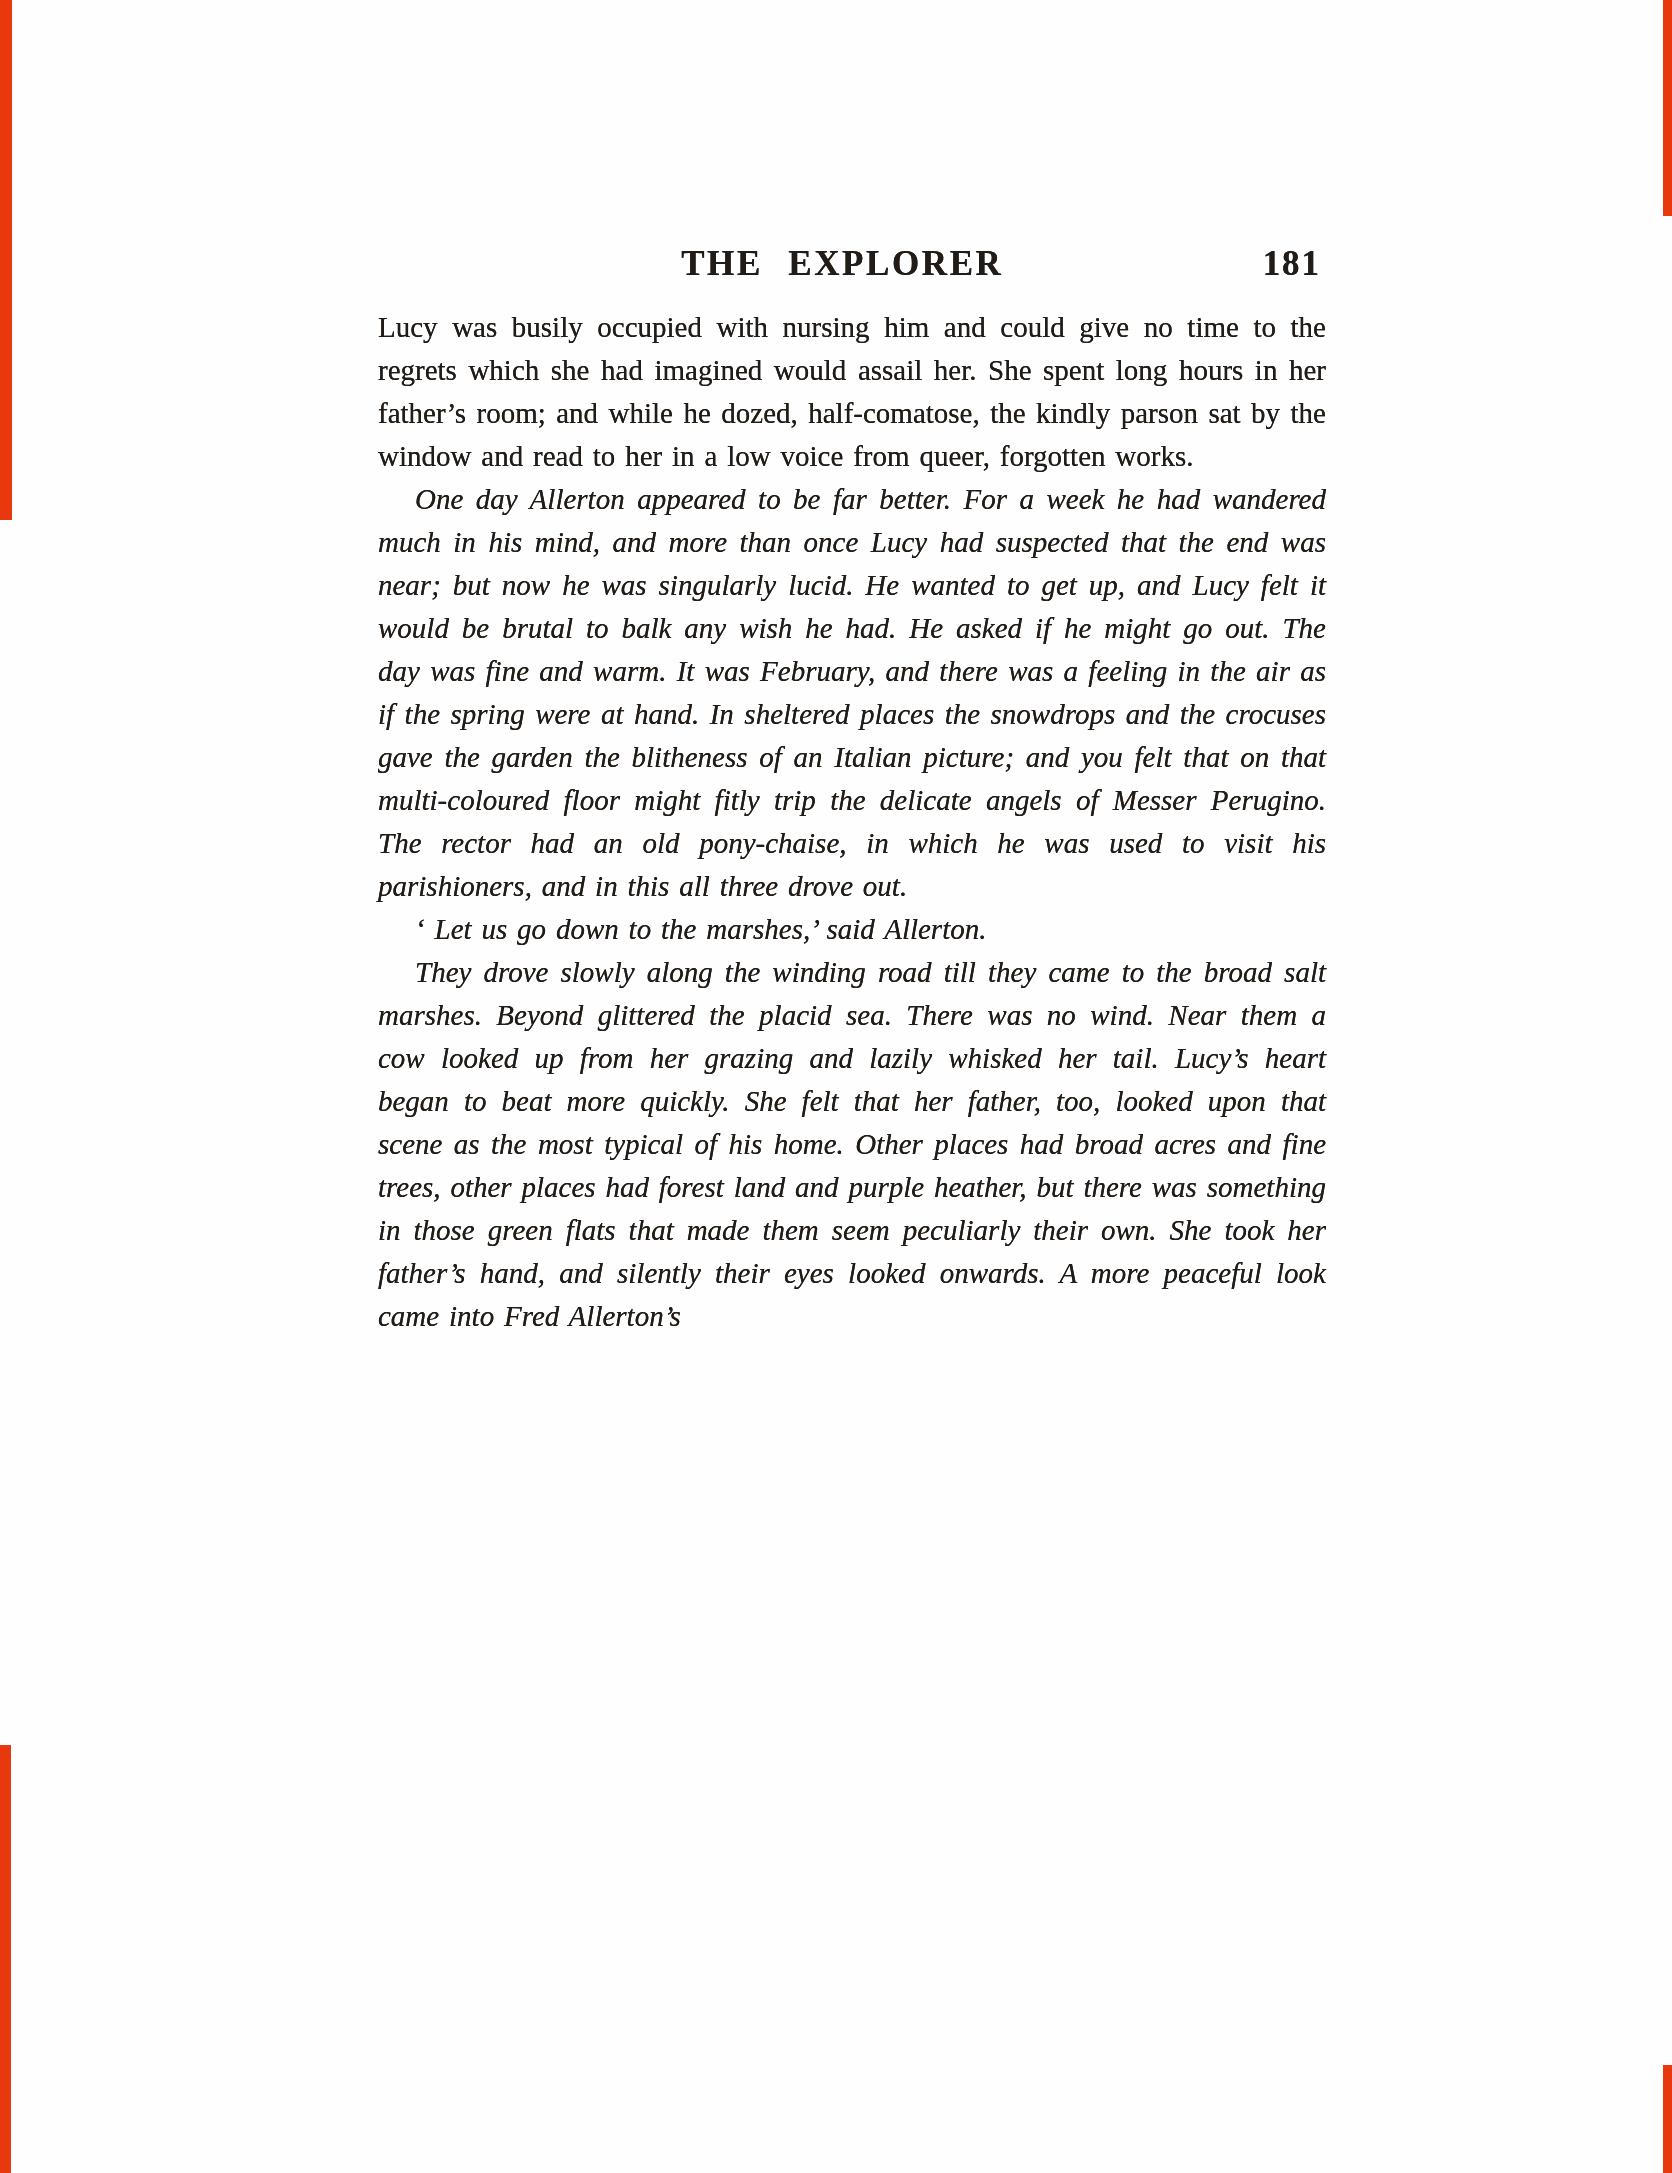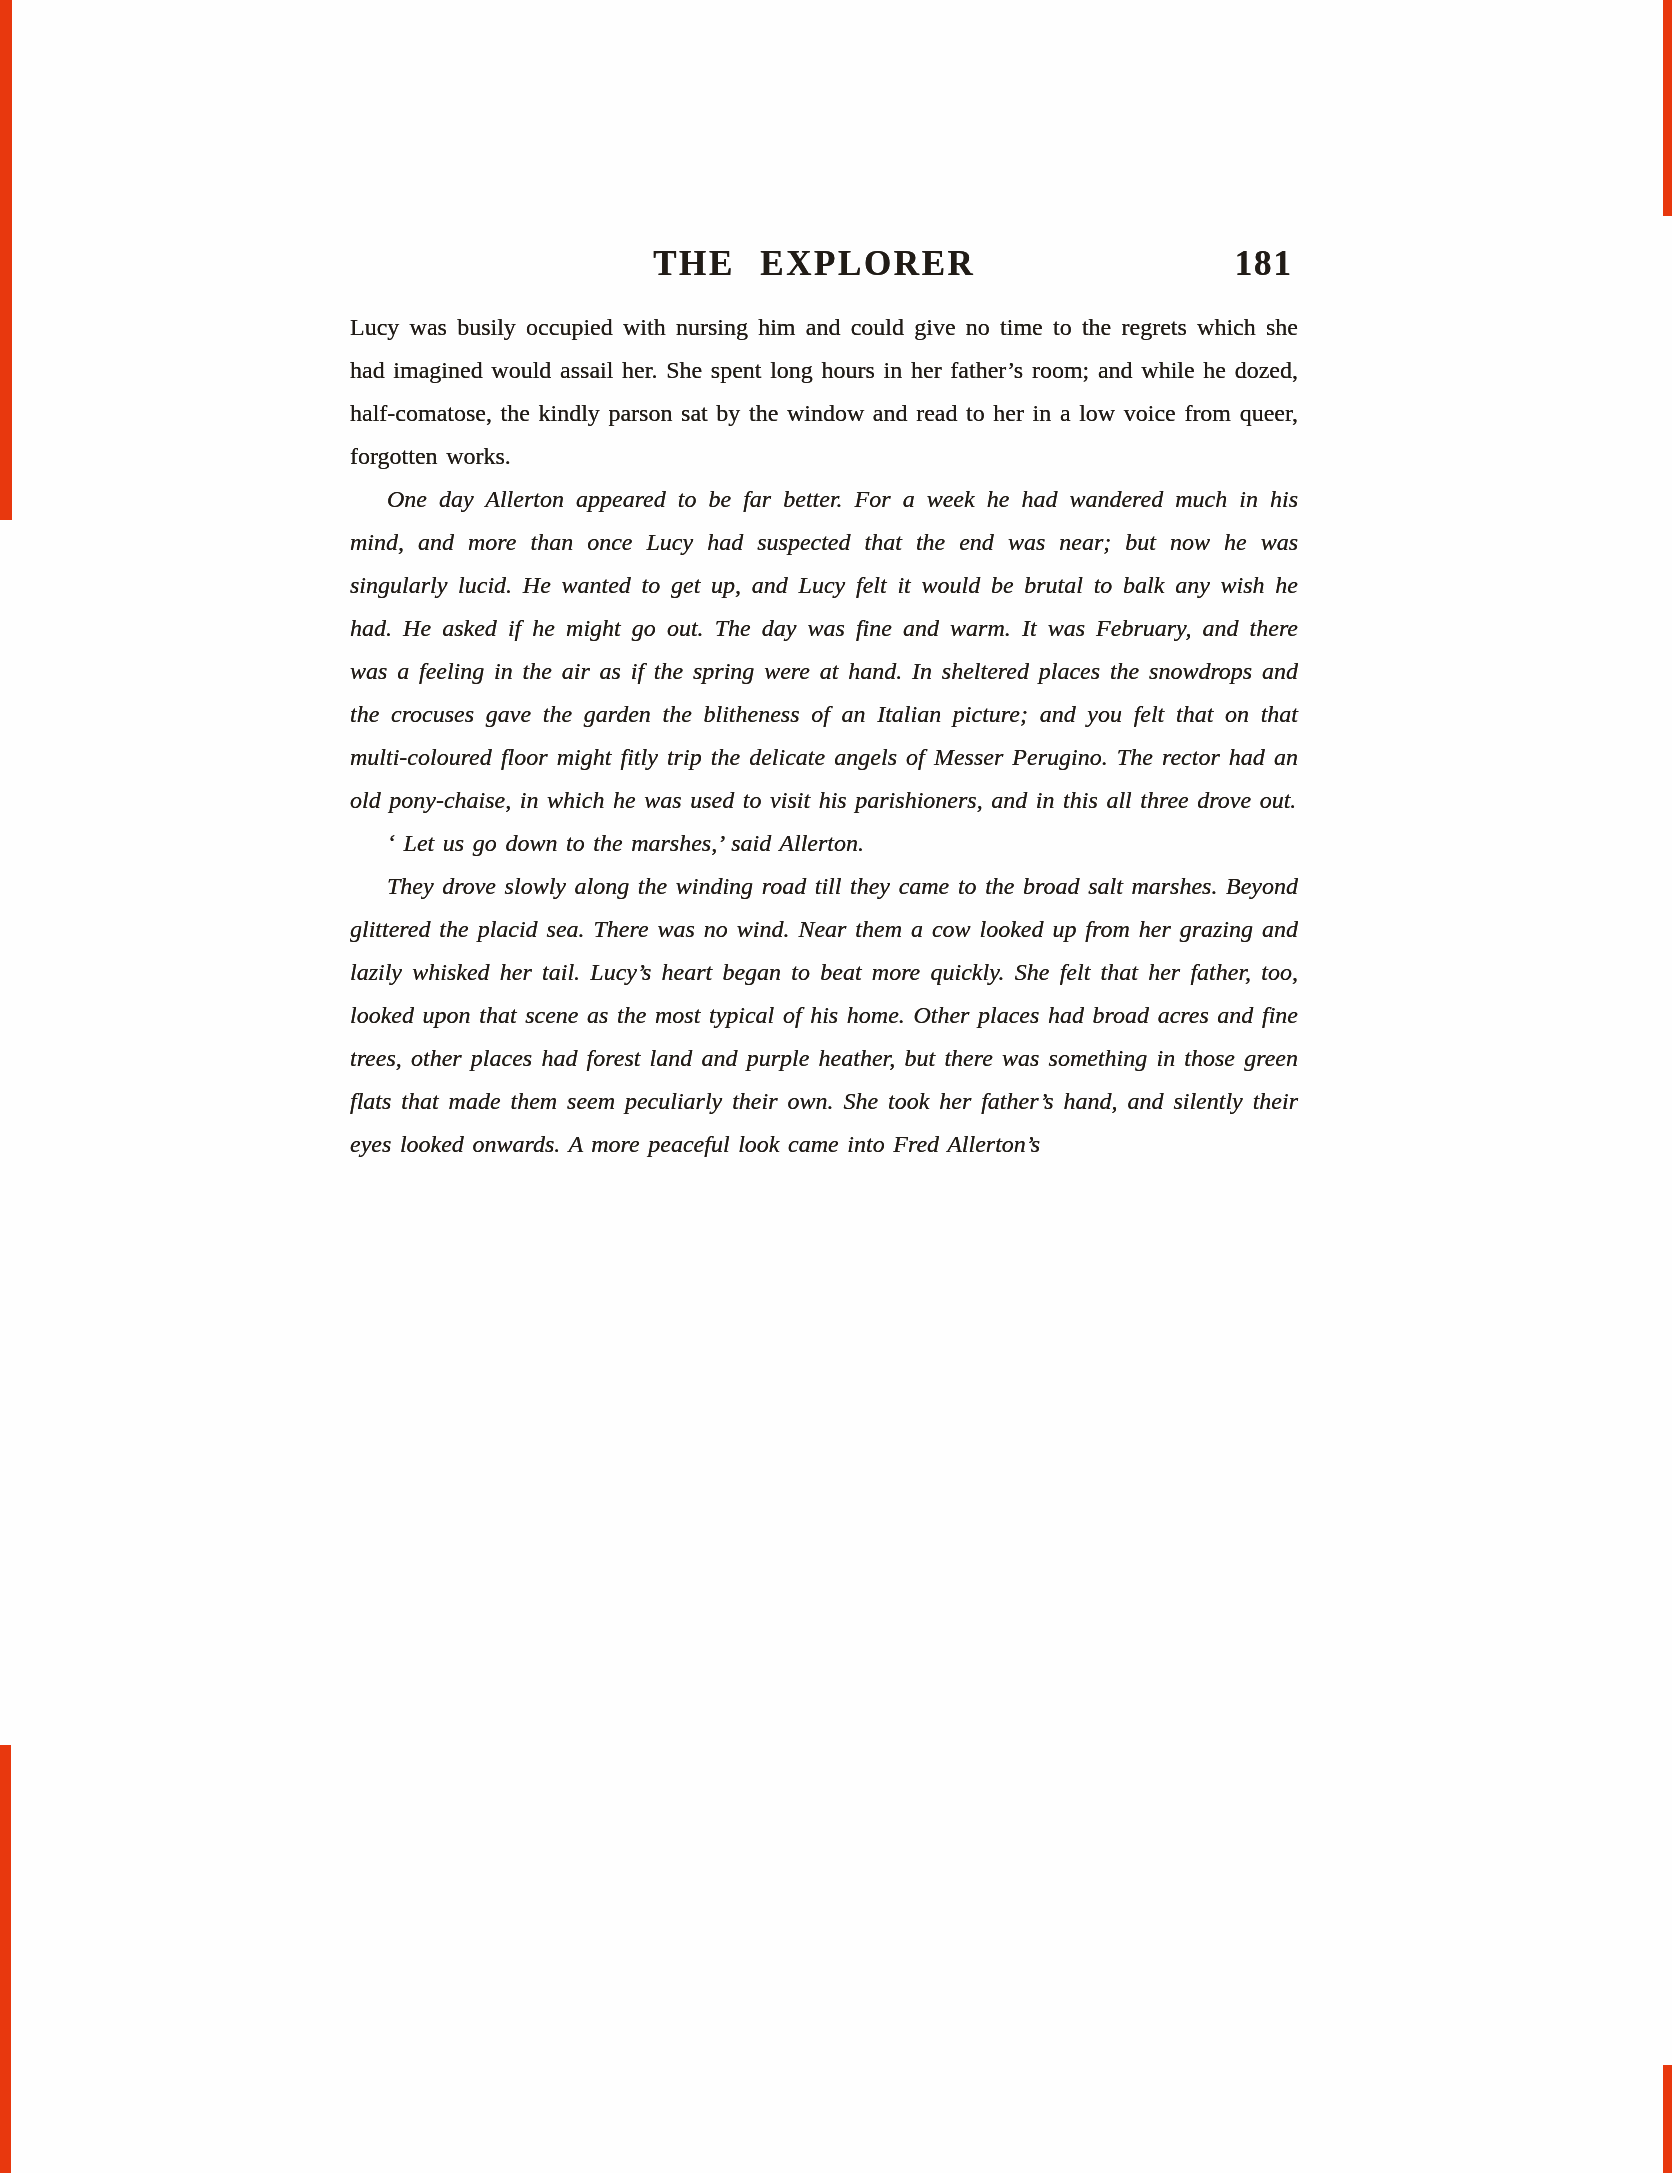--- a/index.html
+++ b/index.html
@@ -27,21 +27,21 @@
     position: absolute;
     background: var(--scan-mark);
   }
   .scan-mark.left-top     { left: 0;  top: 0;      width: 12.3px; height: 520px; }
   .scan-mark.left-bottom  { left: 0;  top: 1745px; width: 11.4px; height: 428px; }
   .scan-mark.right-top    { right: 0; top: 0;      width: 8.8px; height: 216px; }
   .scan-mark.right-bottom { right: 0; top: 2065px; width: 8.8px; height: 109px; }
 
   .text-block {
     position: absolute;
-    left: 350px;
+    left: 378px;
     top: 244px;
     width: 948px;
   }
   .page-header {
     position: relative;
     height: 46px;
     margin-bottom: 16px;
   }
   .running-title {
     position: absolute;
@@ -57,21 +57,21 @@
   .folio {
     position: absolute;
     right: 5.3px;
     top: 0;
     font-size: 35px;
     font-weight: 700;
     letter-spacing: 1.8px;
     text-shadow: 0 0 0.5px currentColor;
   }
   .body-text {
-    font-size: 24px;
+    font-size: 29px;
     line-height: 43px;
     text-align: justify;
     word-spacing: 2.6px;
     text-shadow: 0 0 0.4px currentColor;
   }
   .para { text-align: justify; }
   .para.indent { text-indent: 37px; font-style: italic; }
 </style>
 </head>
 <body>

